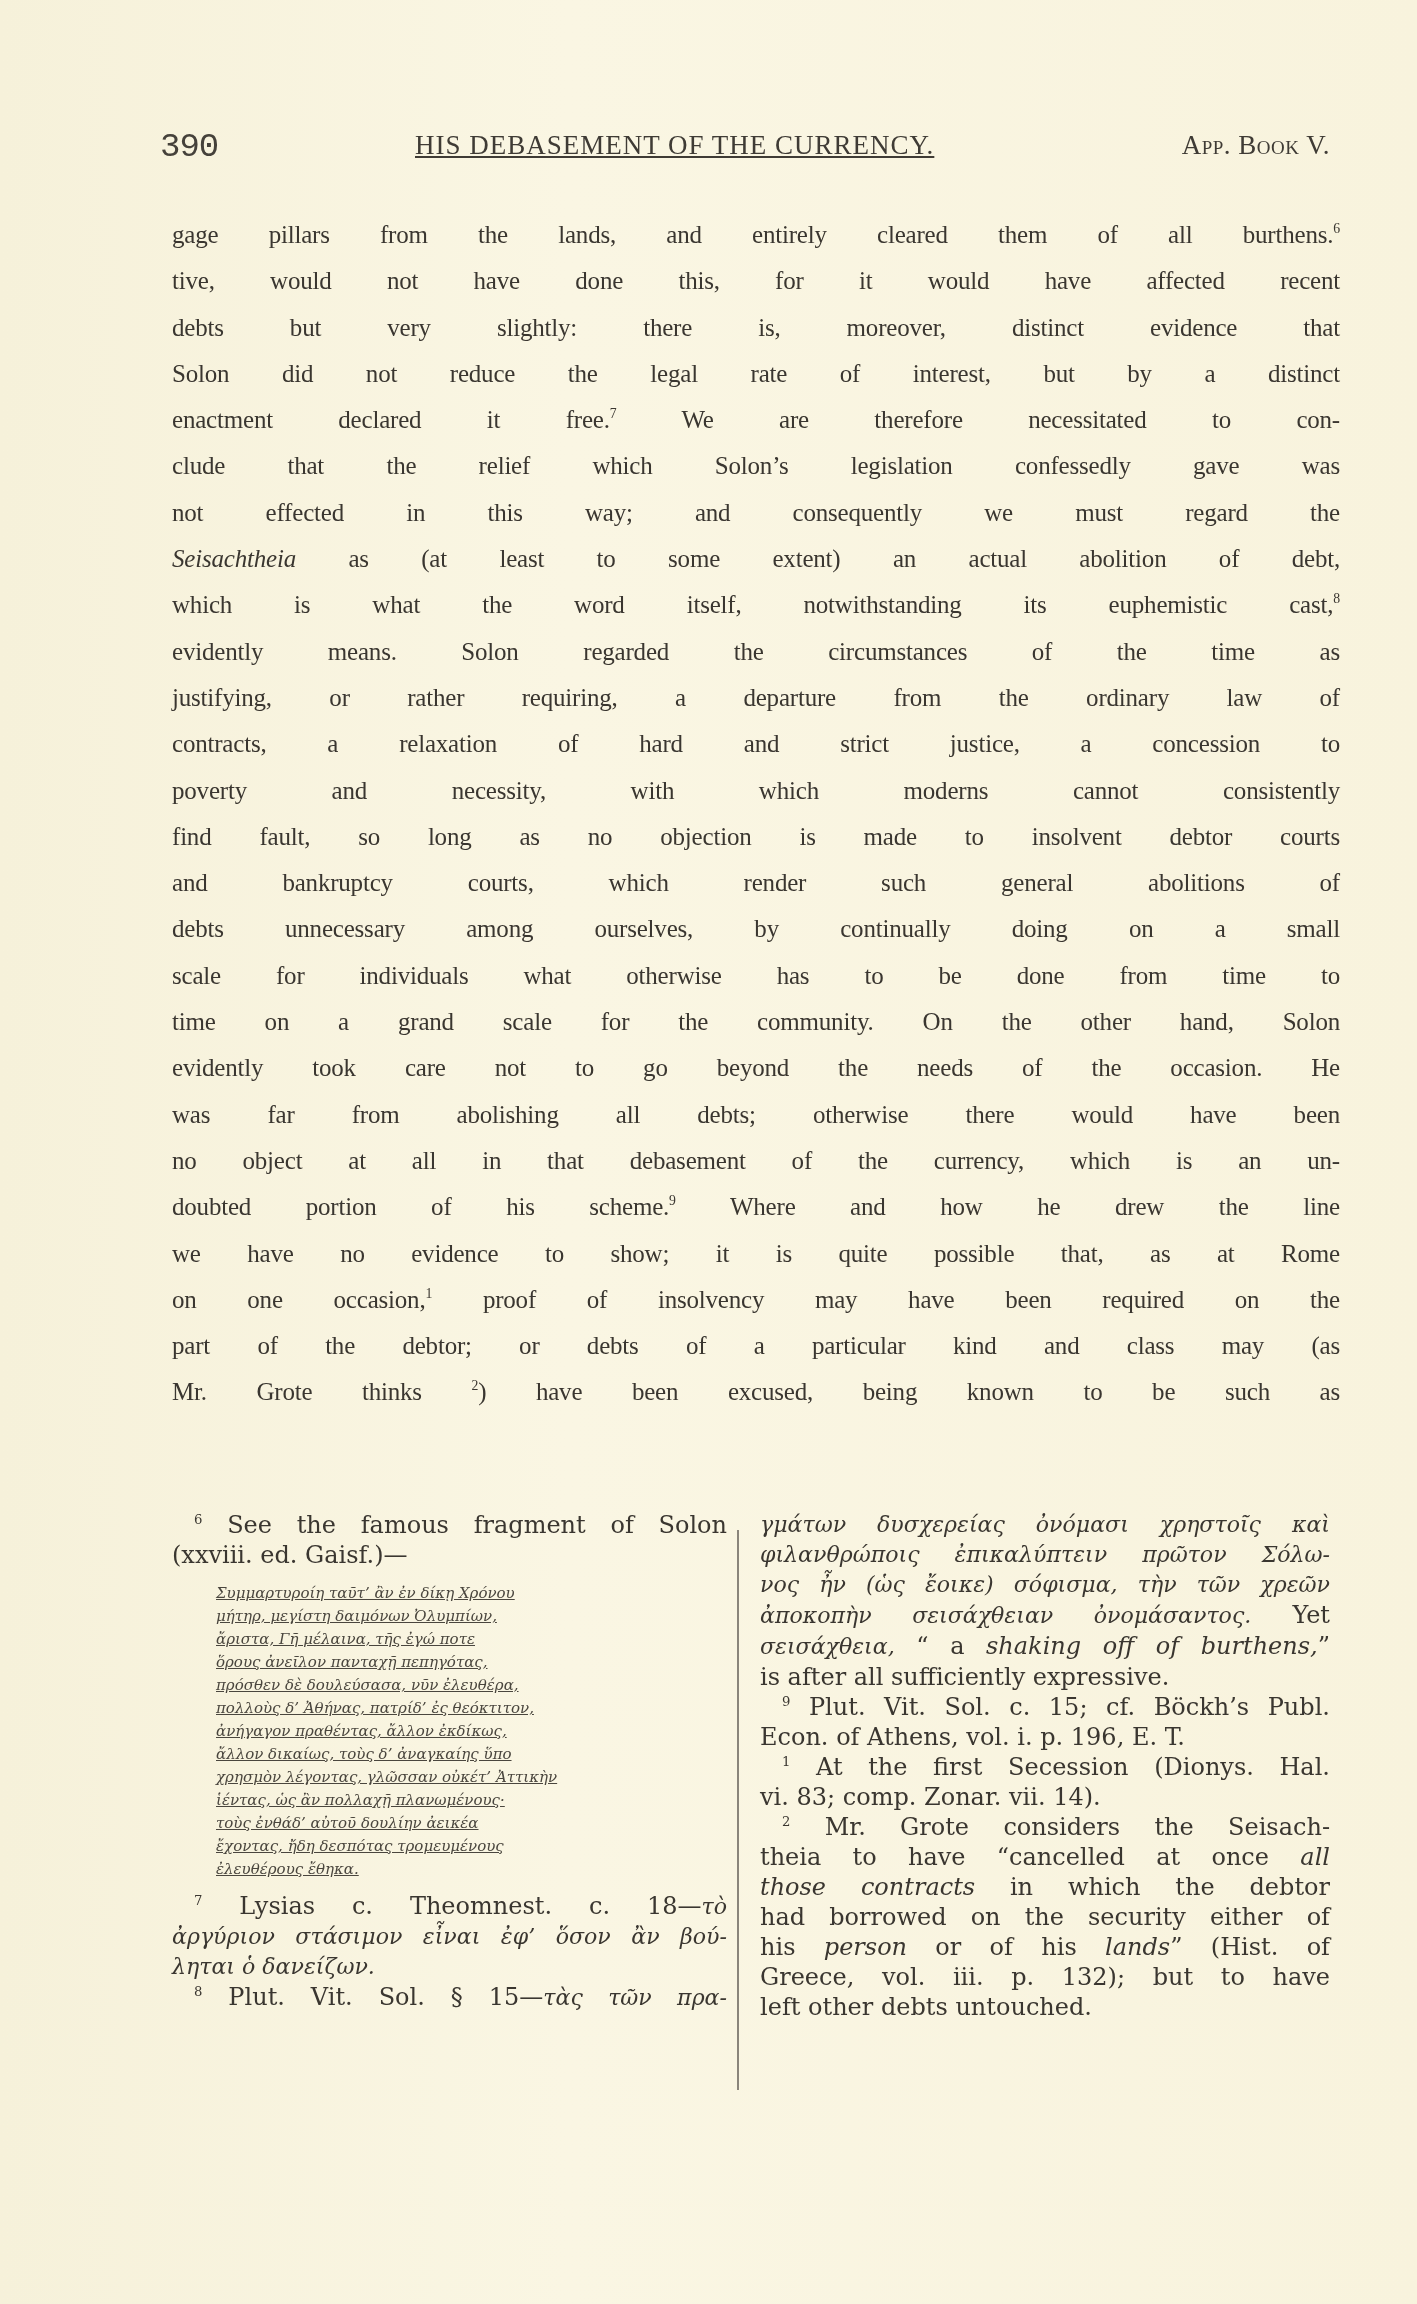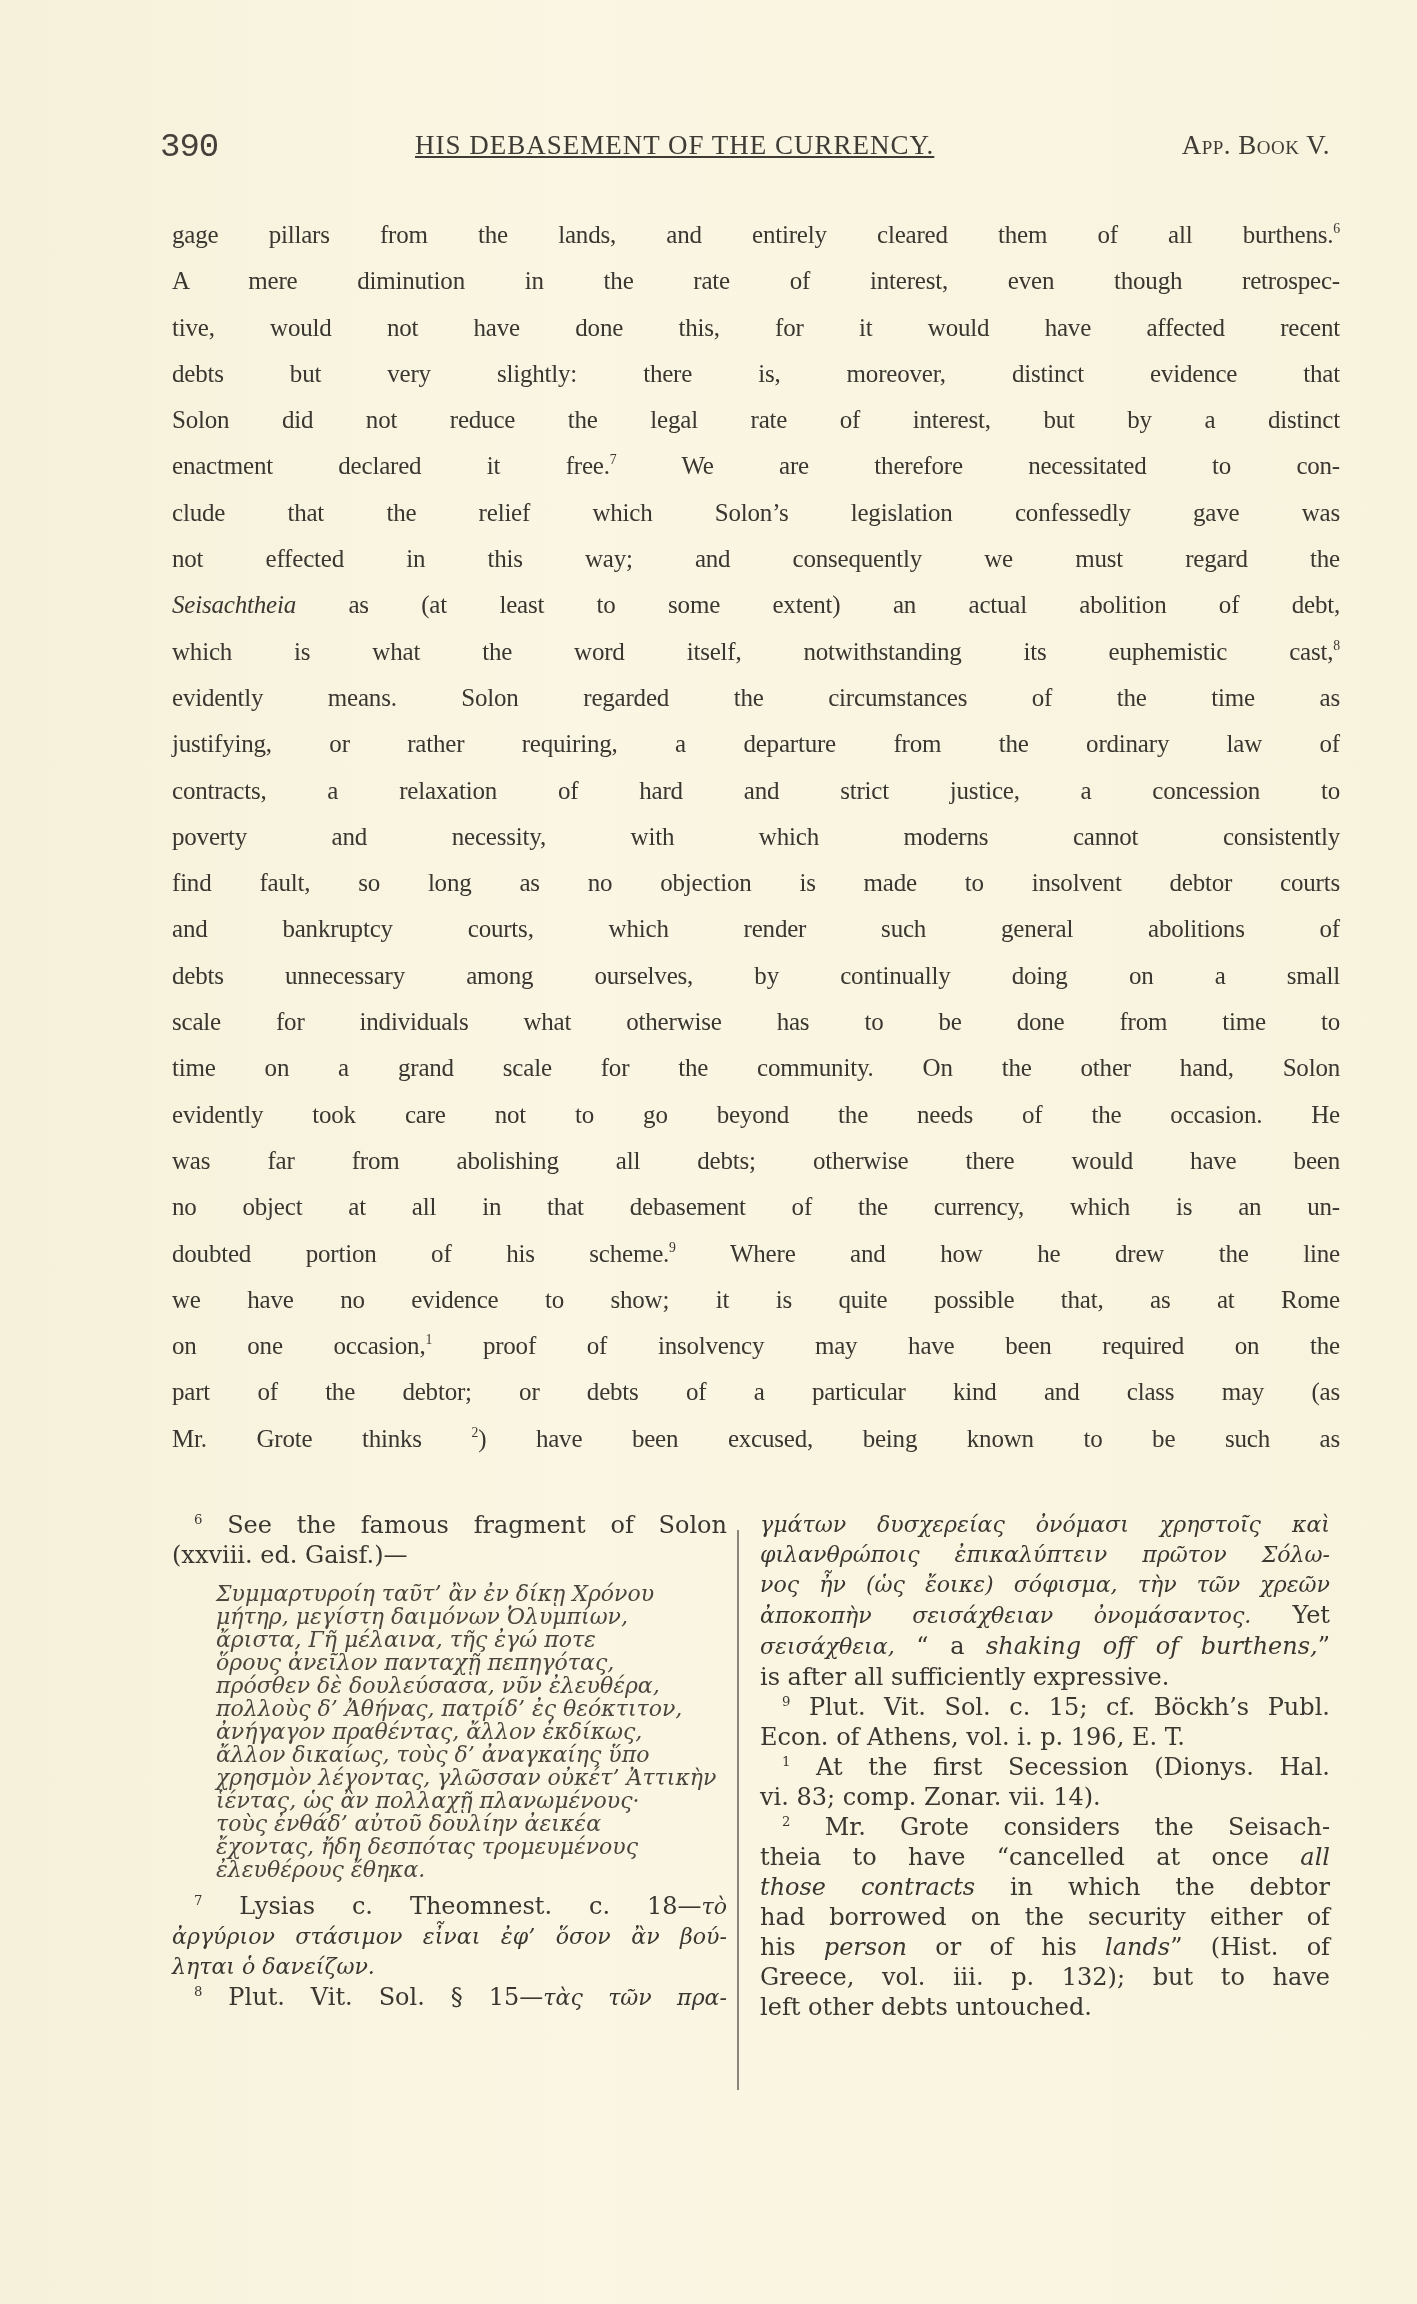--- a/index.html
+++ b/index.html
@@ -57,39 +57,38 @@
   .fn-divider {
     position: absolute; left: 577px; top: 20px; width: 2px; height: 560px;
     background: #8a857b;
   }
   .fn-line { display: block; white-space: nowrap; text-align: justify; text-align-last: justify; }
   .fn-line.end { text-align-last: left; }
   .fn-line.indent { padding-left: 22px; }
   .greek-block {
     margin: 12px 0 10px 44px;
     font-family: "DejaVu Serif", serif; font-style: italic;
-    font-size: 22px; line-height: 23px; color: #4a463e;
+    font-size: 15px; line-height: 23px; color: #4a463e; text-decoration: underline;
   }
   .greek-line { display: block; white-space: nowrap; }
   .greek { font-style: italic; font-size: 0.92em; }
 </style>
 </head>
 <body>
 
 <div class="page">
 
   <div class="running-head">
     <span class="page-number">390</span>
     <span class="head-title">HIS DEBASEMENT OF THE CURRENCY.</span>
     <span class="head-book">App. Book V.</span>
   </div>
 
   <div class="body-text">
     <span class="body-line"><span>gage pillars from the lands, and entirely cleared them of all burthens.</span><sup>6</sup></span>
-    <span class="body-line">A mere diminution in the rate of interest, even though retrospec-</span>
     <span class="body-line">tive, would not have done this, for it would have affected recent</span>
     <span class="body-line">debts but very slightly: there is, moreover, distinct evidence that</span>
     <span class="body-line">Solon did not reduce the legal rate of interest, but by a distinct</span>
     <span class="body-line"><span>enactment declared it free.</span><sup>7</sup><span> We are therefore necessitated to con-</span></span>
     <span class="body-line">clude that the relief which Solon’s legislation confessedly gave was</span>
     <span class="body-line">not effected in this way; and consequently we must regard the</span>
     <span class="body-line"><span class="italic">Seisachtheia</span><span> as (at least to some extent) an actual abolition of debt,</span></span>
     <span class="body-line"><span>which is what the word itself, notwithstanding its euphemistic cast,</span><sup>8</sup></span>
     <span class="body-line">evidently means.  Solon regarded the circumstances of the time as</span>
     <span class="body-line">justifying, or rather requiring, a departure from the ordinary law of</span>

